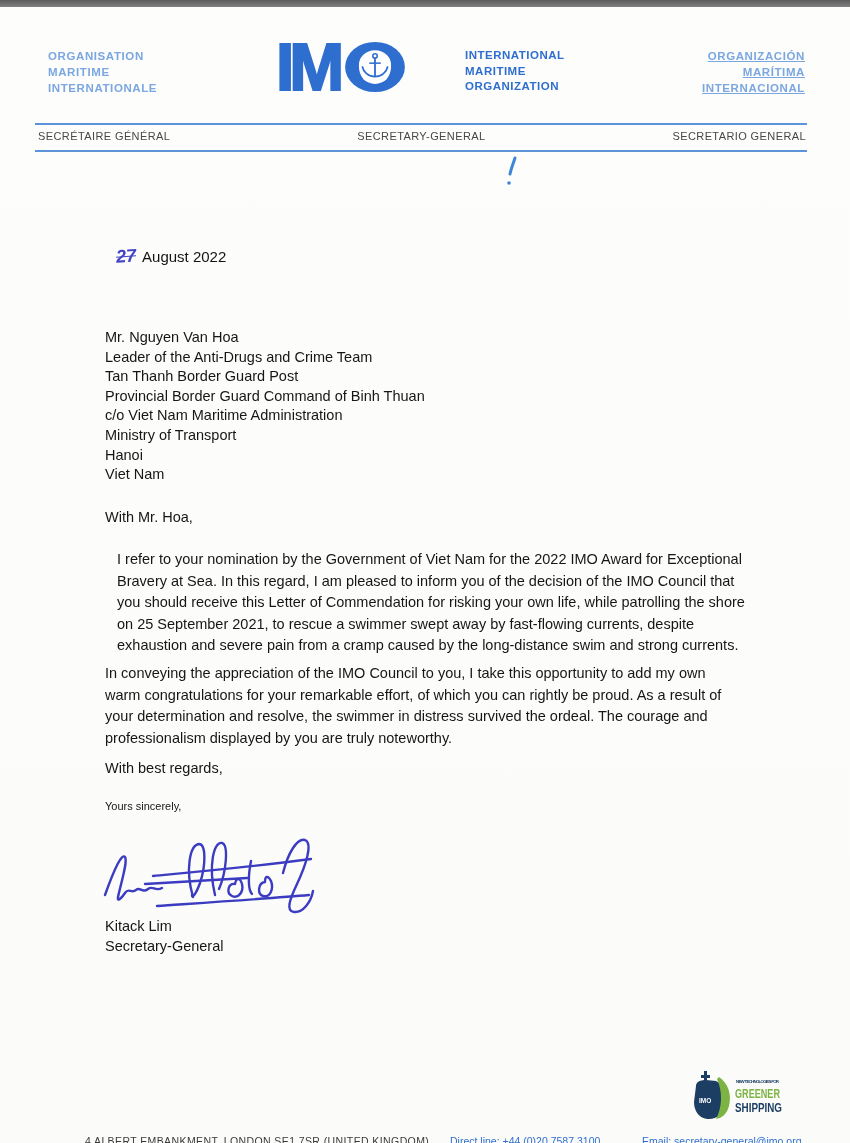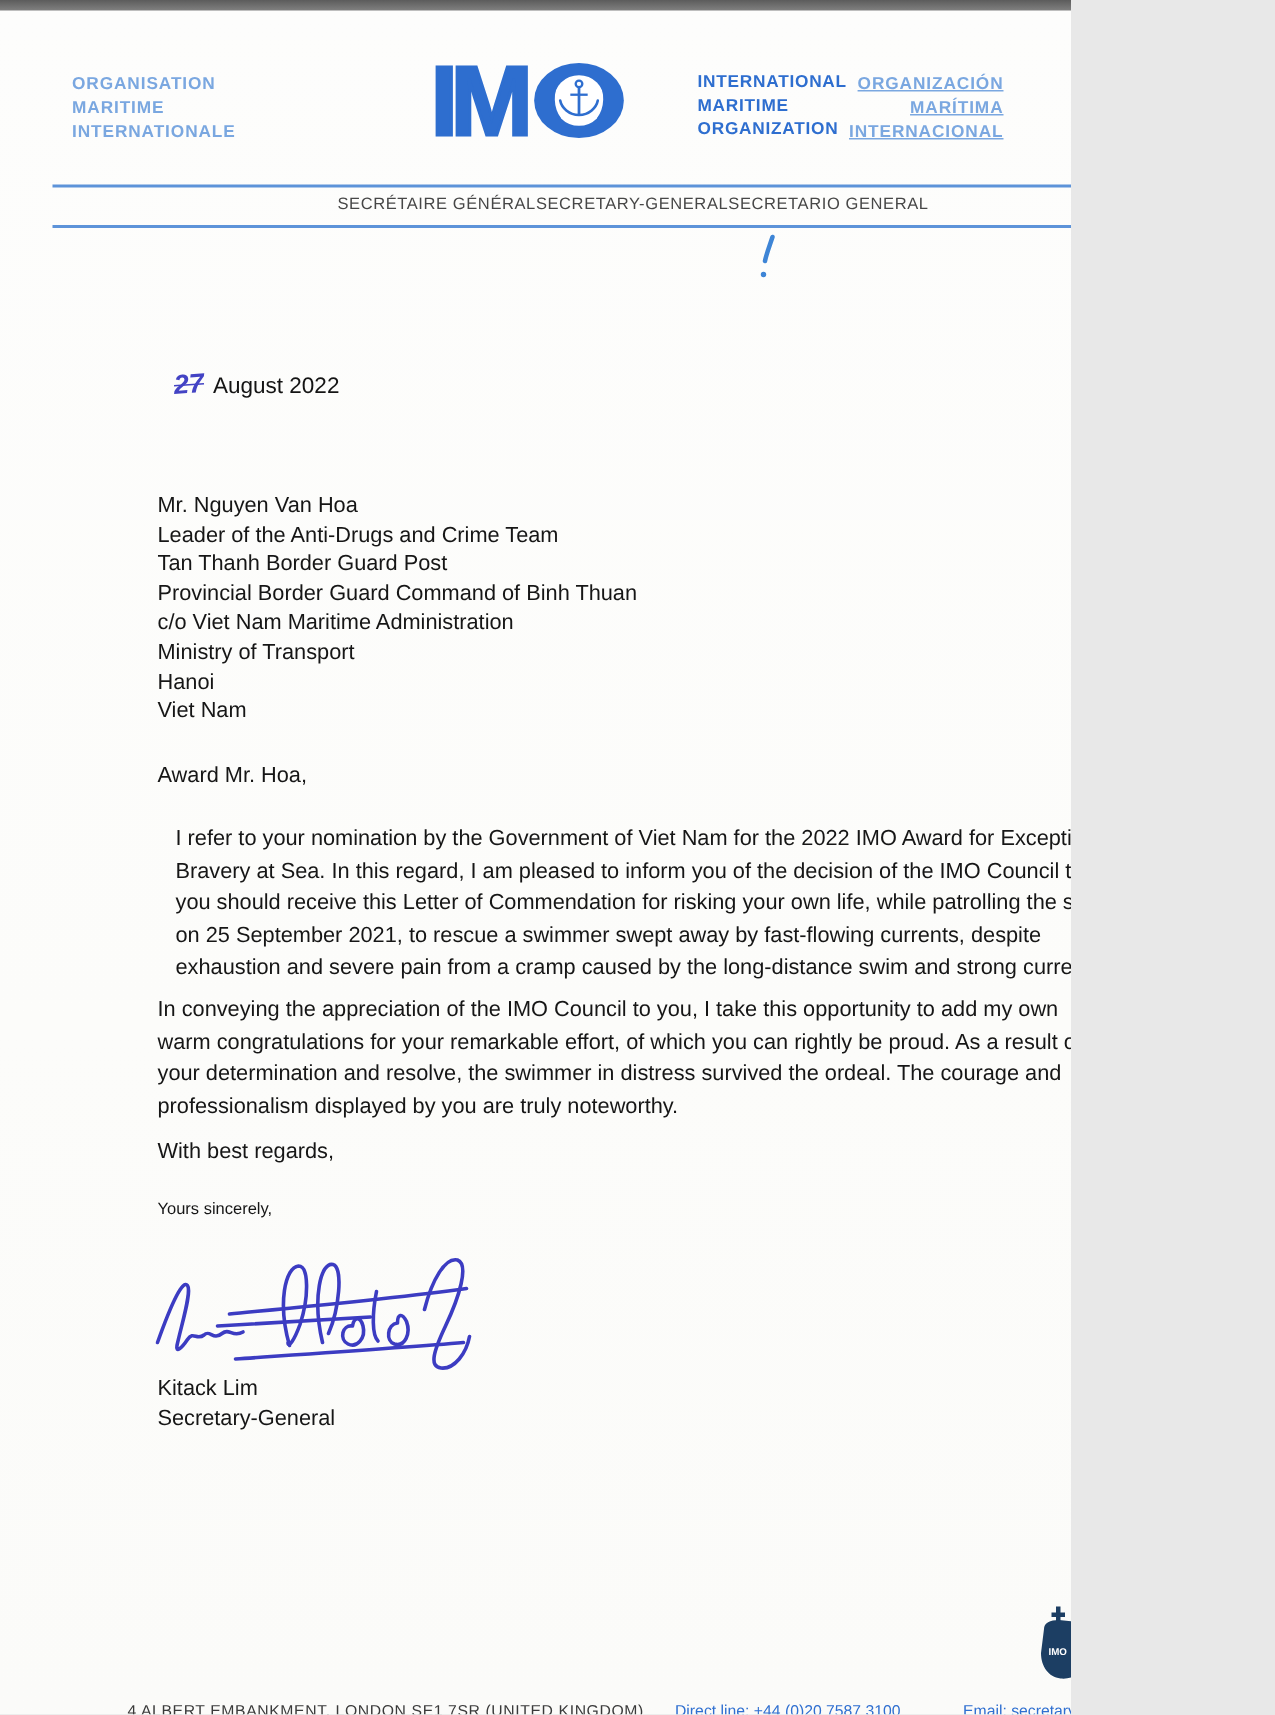--- a/index.html
+++ b/index.html
@@ -1,42 +1,42 @@
 <!DOCTYPE html>
 <html><head>
 <meta charset="utf-8">
 <style>
   * { margin:0; padding:0; box-sizing:border-box; }
   html,body { width:850px; height:1143px; }
   body { font-family:"Liberation Sans", sans-serif; background:#e8e8e8; }
   .page {
-    position:relative; width:714px; height:1143px; overflow:hidden;
+    position:relative; width:850px; height:1143px; overflow:hidden;
     background:linear-gradient(180deg,#fdfdfc 0%,#fcfcfa 60%,#fbfbf9 100%);
   }
   .scan-bar { position:absolute; top:0; left:0; width:100%; height:7px;
     background:linear-gradient(180deg,#3f3f3f,#6a6a6a); opacity:.85; }
 
   
   .hdr-block { position:absolute; top:48px; font-size:11.5px; font-weight:bold;
     color:#7aa7e0; letter-spacing:.6px; line-height:16px; }
   .hdr-fr { left:48px; }
   .hdr-es { right:45px; text-align:right;text-decoration:underline; }
   .multiline { white-space:pre-line; }
 
-  .imo-logo { position:absolute; left:287px; top:40px; display:flex; align-items:center; }
+  .imo-logo { position:absolute; left:276px; top:40px; display:flex; align-items:center; }
   .imo-im { font-size:66px; font-weight:bold; color:#2e6ecf; letter-spacing:-5px;
     line-height:54px; -webkit-text-stroke:2px #2e6ecf; margin-right:4px; }
   .org-en { position:absolute; left:465px; top:48px; font-size:11.5px; font-weight:bold;
     color:#2e6ecf; letter-spacing:.5px; line-height:15.5px; }
 
   .rule { position:absolute; left:35px; width:772px; height:2px; background:#4b87d5; opacity:.9; }
   .rule-top { top:123px; }
   .rule-bottom { top:150px; }
   .sec-row { position:absolute; left:38px; top:130px; width:768px;
-    display:flex; justify-content:center; font-size:11px; color:#474747;
+    display:flex; justify-content:space-between; font-size:11px; color:#474747;
     letter-spacing:.4px; }
 
   .ink-mark { position:absolute; left:505px; top:156px; }
 
   
   .date-line { position:absolute; left:116px; top:246px; font-size:15px; color:#141414; }
   .hand-day { display:inline-block; color:#4343c4; font-style:italic; font-size:18px;
     font-weight:bold; transform:rotate(-4deg); text-decoration:line-through;
     text-decoration-thickness:1px; margin-right:6px; }
   .recipient { position:absolute; left:105px; top:328px; font-size:14.5px; color:#161616;
@@ -115,21 +115,21 @@
 
   <div class="recipient multiline">Mr. Nguyen Van Hoa
 Leader of the Anti-Drugs and Crime Team
 Tan Thanh Border Guard Post
 Provincial Border Guard Command of Binh Thuan
 c/o Viet Nam Maritime Administration
 Ministry of Transport
 Hanoi
 Viet Nam</div>
 
-  <div class="salutation">Award Mr. Hoa,</div>
+  <div class="salutation">With Mr. Hoa,</div>
 
   <div class="para para-1 multiline">I refer to your nomination by the Government of Viet Nam for the 2022 IMO Award for Exceptional
 Bravery at Sea. In this regard, I am pleased to inform you of the decision of the IMO Council that
 you should receive this Letter of Commendation for risking your own life, while patrolling the shore
 on 25 September 2021, to rescue a swimmer swept away by fast-flowing currents, despite
 exhaustion and severe pain from a cramp caused by the long-distance swim and strong currents.</div>
 
   <div class="para para-2 multiline">In conveying the appreciation of the IMO Council to you, I take this opportunity to add my own
 warm congratulations for your remarkable effort, of which you can rightly be proud. As a result of
 your determination and resolve, the swimmer in distress survived the ordeal. The courage and

